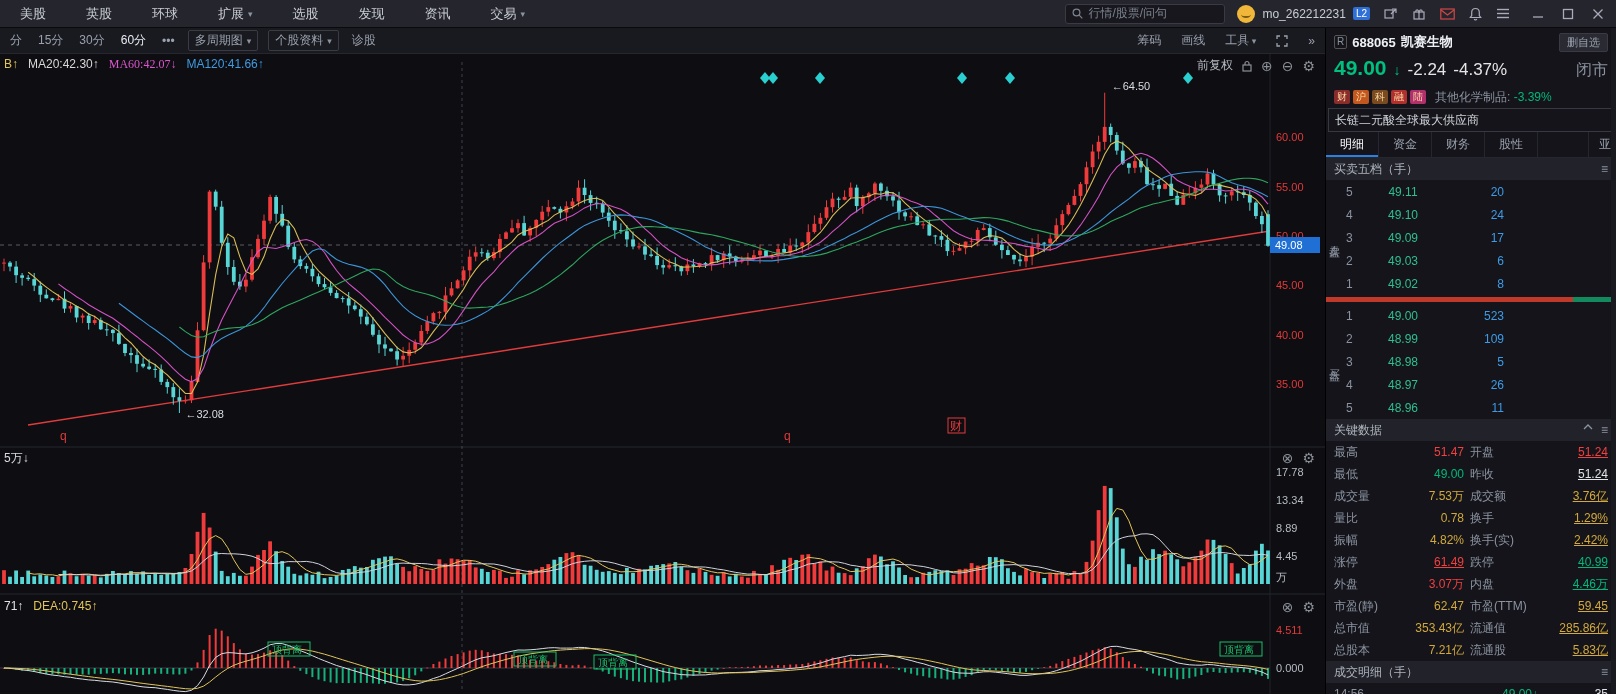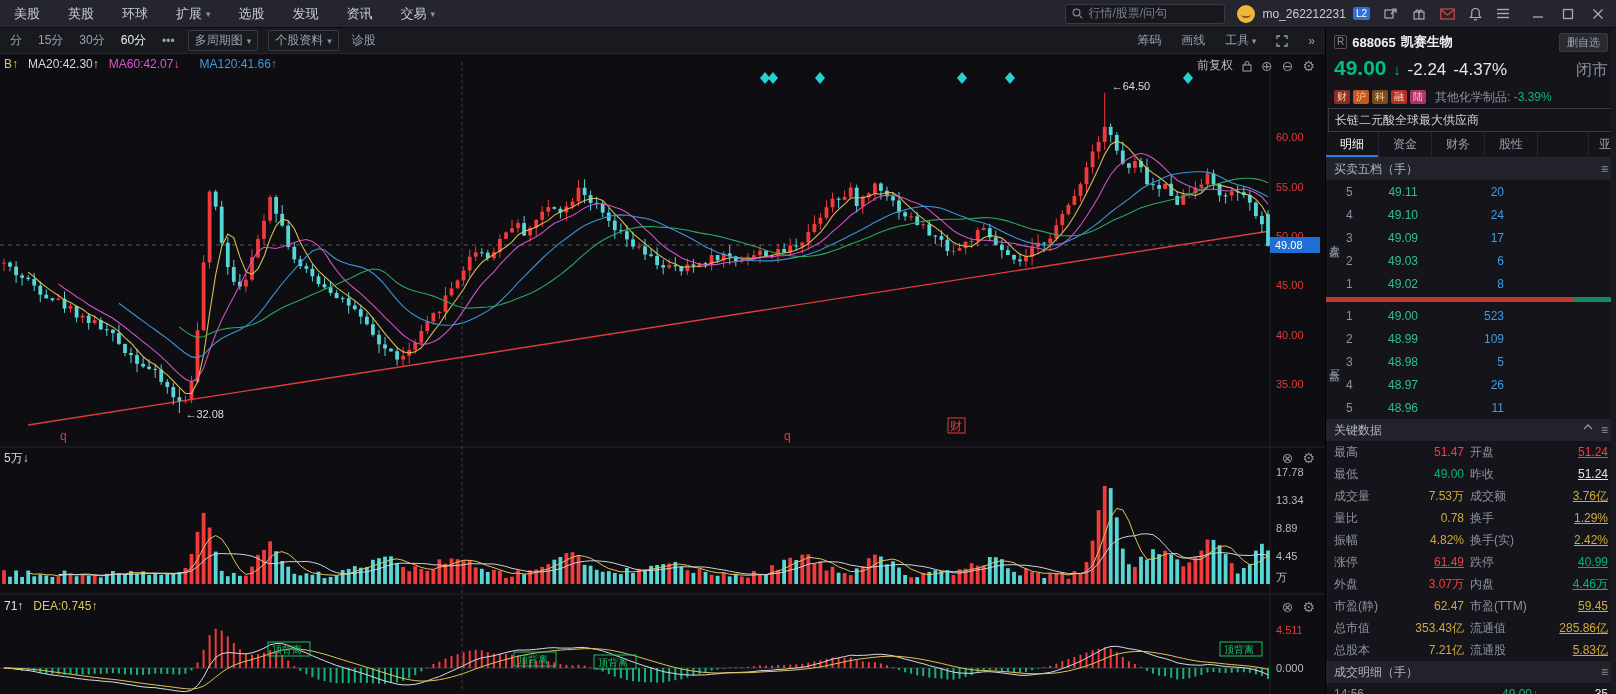--- a/index.html
+++ b/index.html
@@ -5,21 +5,21 @@
   * { box-sizing: border-box; margin: 0; padding: 0; }
   html,body { width:1616px; height:694px; overflow:hidden; background:#0d0d12;
     font-family:"Liberation Sans","DejaVu Sans",sans-serif; color:#dfe3e8; }
   .c-red{color:#f04040;} .c-green{color:#00b87a;} .c-yellow{color:#d2a93c;}
   .c-white{color:#dfe3e8;}
   .u{text-decoration:underline;}
   
   #topbar{position:absolute;top:0;left:0;width:1616px;height:28px;background:#25252d;
     border-bottom:1px solid #0a0a0d;display:flex;align-items:center;font-size:13px;color:#c9cdd4;}
   #menu{display:flex;align-items:center;height:100%;}
-  .menu-item{padding:0 14px;height:100%;display:flex;align-items:center;gap:4px;cursor:default;}
+  .menu-item{padding:0 20px;height:100%;display:flex;align-items:center;gap:4px;cursor:default;}
   .caret{font-size:9px;color:#8b93a0;}
   #searchbox{margin-left:auto;width:160px;height:20px;background:#17171d;border:1px solid #3a3a44;
     border-radius:3px;display:flex;align-items:center;padding:0 6px;gap:5px;color:#7d8490;font-size:12px;}
   #userarea{display:flex;align-items:center;gap:7px;margin-left:12px;font-size:12px;color:#c9cdd4;}
   .avatar{width:18px;height:18px;border-radius:50%;background:#f0b73a;display:inline-block;position:relative;}
   .avatar:after{content:"";position:absolute;left:4px;top:6px;width:10px;height:5px;border-bottom:2px solid #7a5a14;border-radius:50%;}
   .l2badge{background:#2f6fd6;color:#fff;font-size:10px;border-radius:2px;padding:0 3px;line-height:13px;}
   #topicons{display:flex;align-items:center;gap:14px;margin-left:14px;}
   #winctrl{display:flex;align-items:center;gap:18px;margin:0 12px 0 22px;color:#aab;}
   .ticon svg{display:block;}
@@ -1118,21 +1118,21 @@
         <text x="1275" y="195" fill="#fff" font-size="11">49.08</text>
         <text x="1276" y="422.0" fill="#b7bcc4" font-size="11">17.78</text>
         <text x="1276" y="450.0" fill="#b7bcc4" font-size="11">13.34</text>
         <text x="1276" y="478.0" fill="#b7bcc4" font-size="11">8.89</text>
         <text x="1276" y="506.0" fill="#b7bcc4" font-size="11">4.45</text>
         <text x="1276" y="527" fill="#b7bcc4" font-size="11">万</text>
         <text x="1276" y="580.0" fill="#e23a3a" font-size="11">4.511</text>
         <text x="1276" y="618.0" fill="#b7bcc4" font-size="11">0.000</text>
       </svg>
 
-    <div class="overlay" style="top:3px;left:4px;" id="ma-row"><span class="ma-b" style="margin-right: 10px;">B↑</span><span class="ma-20" style="margin-right: 10px;">MA20:42.30↑</span><span class="ma-60" style="margin-right: 20px;">MA60:42.07↓</span><span class="ma-120" style="margin-right: 10px;">MA120:41.66↑</span></div>
+    <div class="overlay" style="top:3px;left:4px;" id="ma-row"><span class="ma-b" style="margin-right: 10px;">B↑</span><span class="ma-20" style="margin-right: 10px;">MA20:42.30↑</span><span class="ma-60" style="margin-right: 10px; font-family: Liberation Serif, serif;">MA60:42.07↓</span><span class="ma-120" style="margin-right: 10px;">MA120:41.66↑</span></div>
 
     <div class="overlay chart-icons" style="top:3px;right:10px;">
       <span class="txt">前复权</span>
       <span class="ticon">
         <svg width="10" height="12" viewBox="0 0 10 12">
             <rect x="1" y="5" width="8" height="6" fill="none" stroke="#8a8f98" stroke-width="1.2"></rect>
             <path d="M3 5V3.5a2 2 0 0 1 4 0V5" fill="none" stroke="#8a8f98" stroke-width="1.2"></path>
           </svg>
       </span>
       <span>⊕</span>

